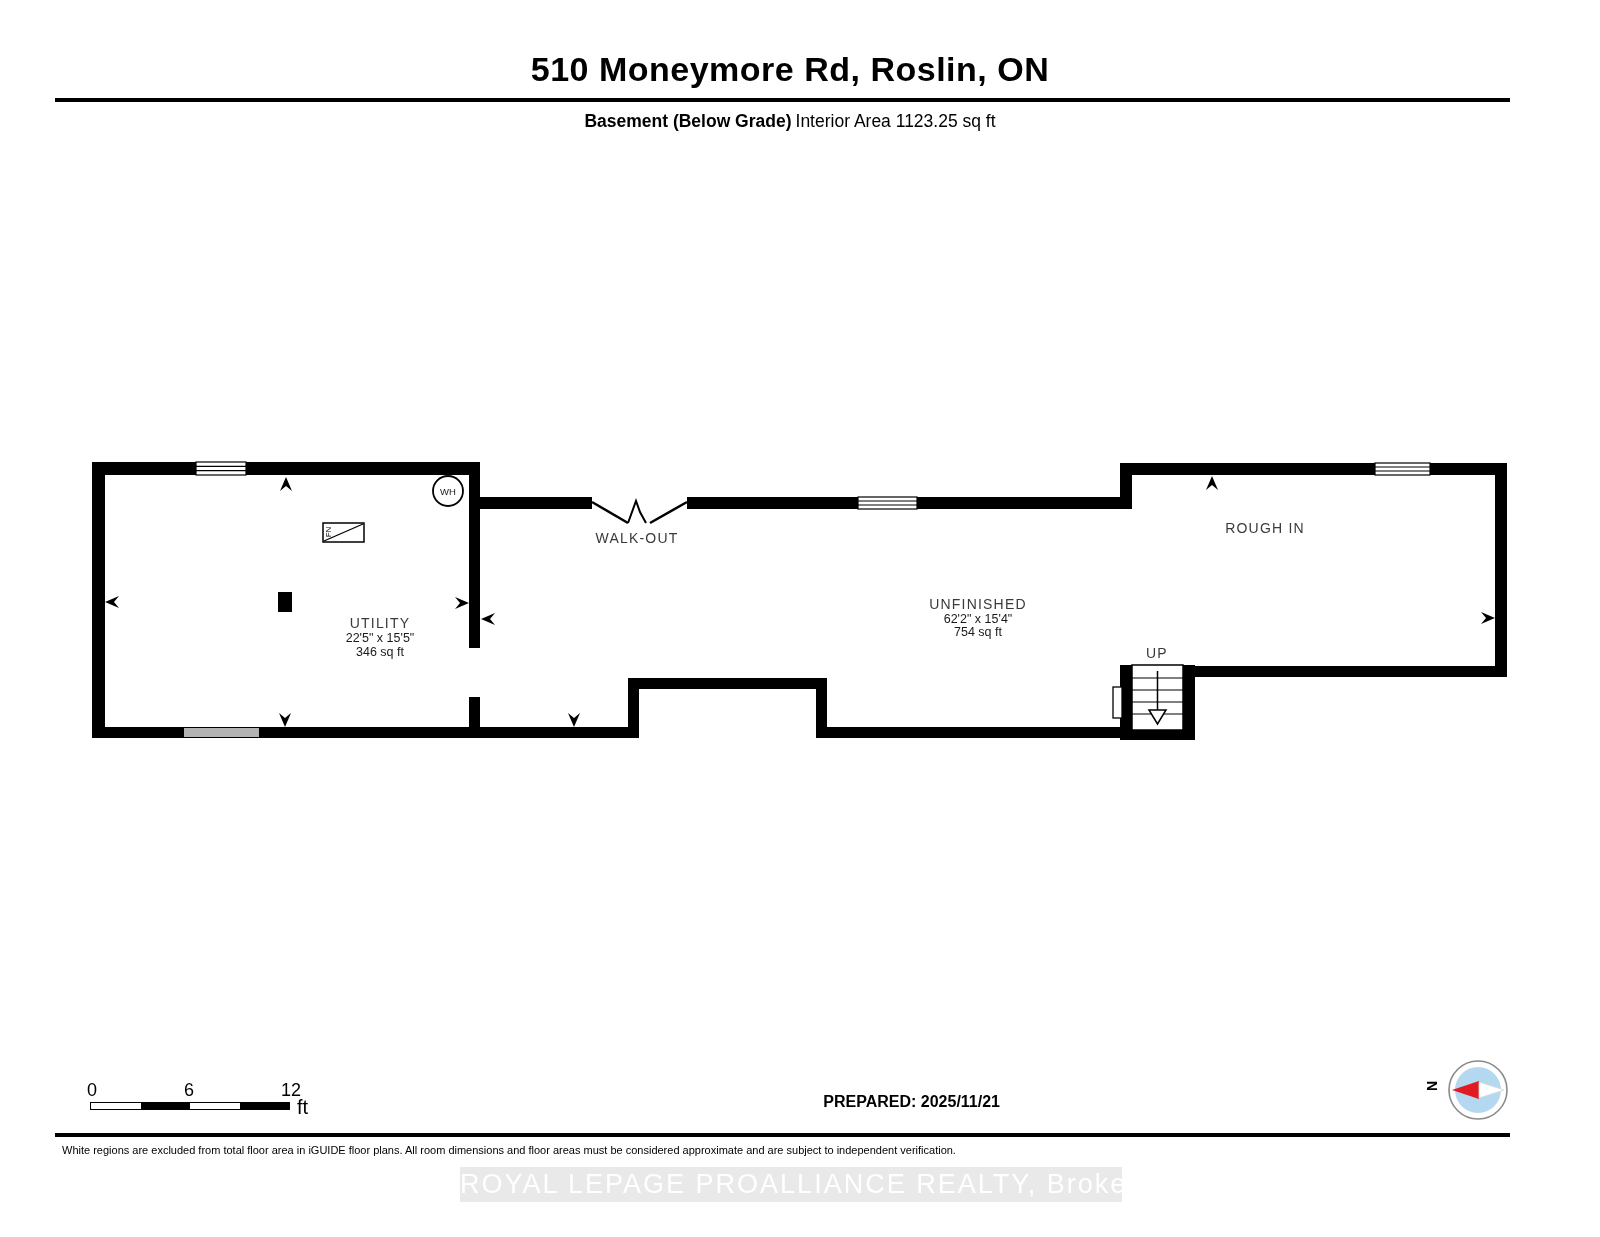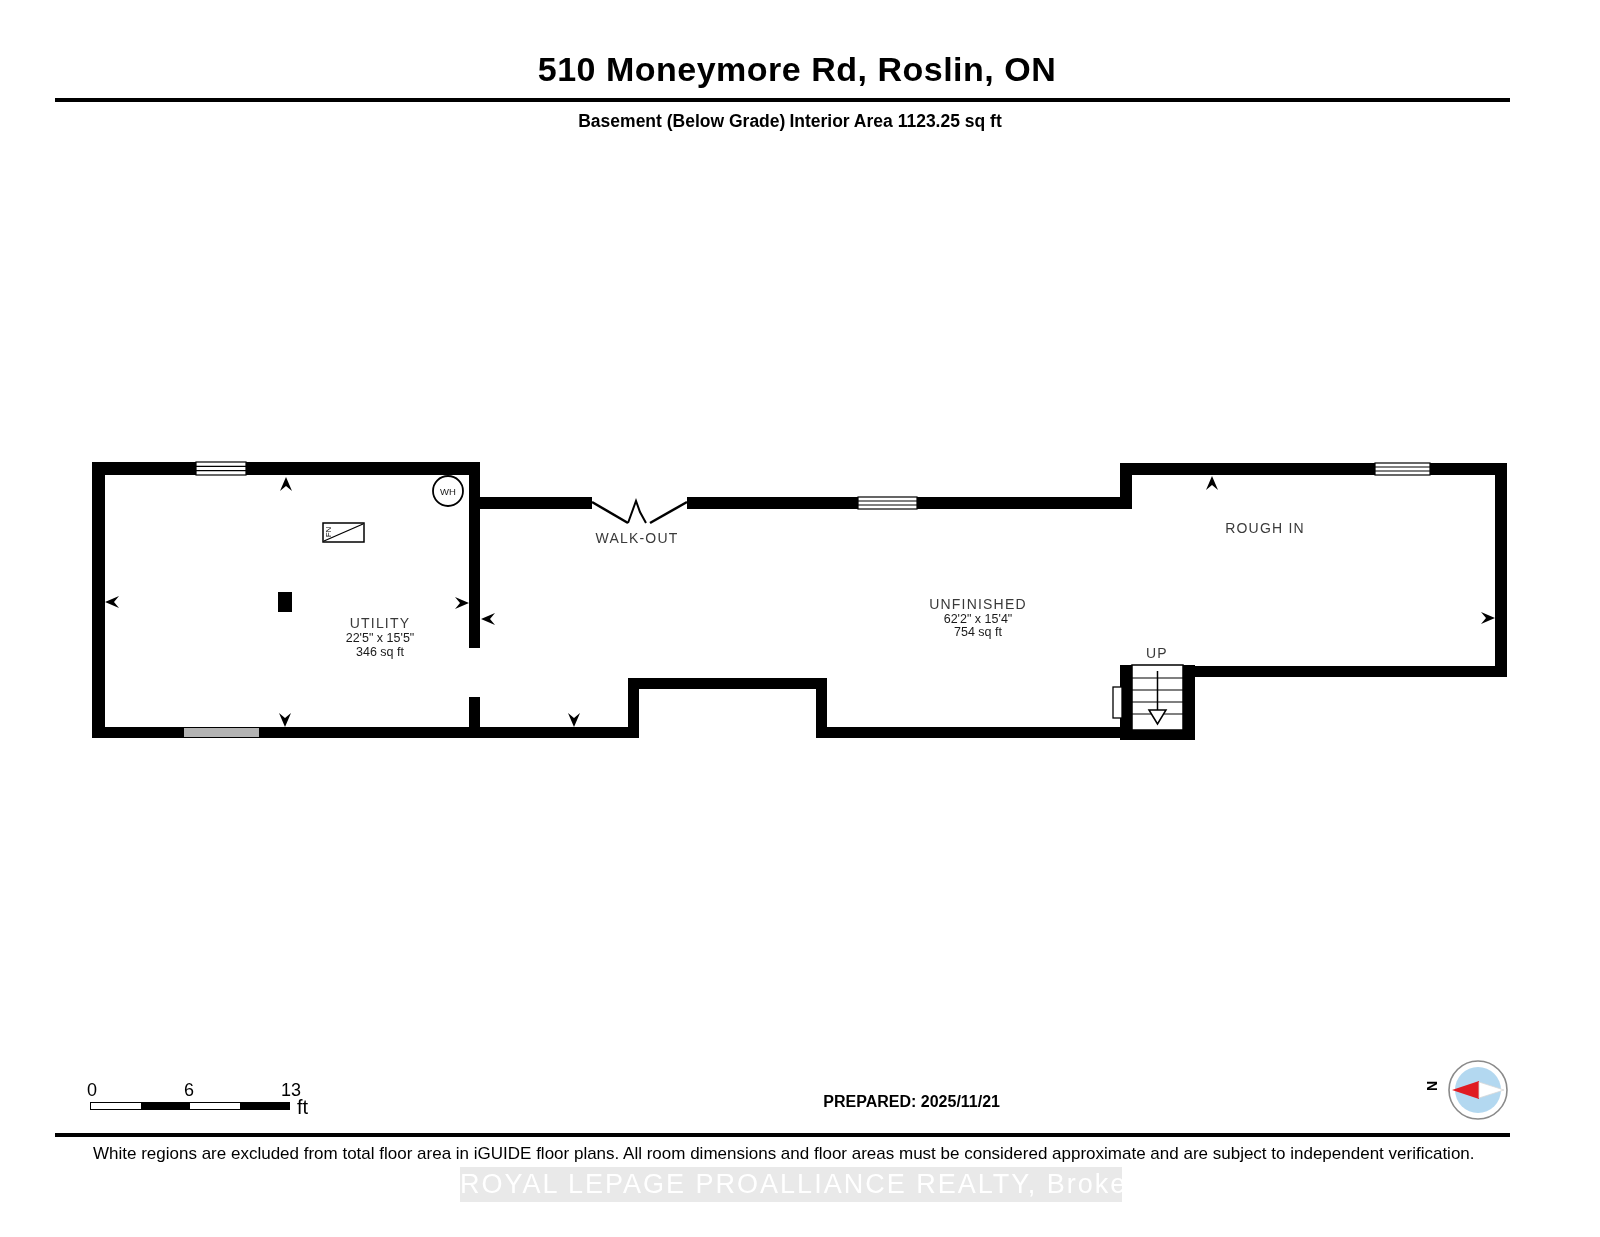--- a/index.html
+++ b/index.html
@@ -1,34 +1,34 @@
 <!DOCTYPE html>
 <html><head>
 <meta charset="utf-8">
 <style>
   html,body{margin:0;padding:0;background:#ffffff;}
   #page{position:relative;width:1600px;height:1237px;background:#fff;overflow:hidden;
         font-family:"Liberation Sans",sans-serif;color:#000;}
   .abs{position:absolute;}
-  #title{top:50px;left:12px;width:1570px;text-align:center;font-size:34px;font-weight:bold;letter-spacing:.5px;}
+  #title{top:50px;left:5px;width:1570px;text-align:center;font-size:34px;font-weight:bold;letter-spacing:.5px;}
   .rule{left:55px;width:1455px;height:4px;background:#000;}
   #rule-top{top:98px;}
   #rule-bottom{top:1133px;}
   #subtitle{top:111px;left:0;width:1580px;text-align:center;font-size:17.5px;}
   #subtitle .floor{font-weight:bold;}
-  #subtitle .area{margin-left:4px;font-weight:bold;}
+  #subtitle .area{margin-left:4px;font-weight:normal;}
   #plan-svg{top:0;left:0;}
   
   #scale-labels span{position:absolute;top:1080px;font-size:18px;transform:translateX(-50%);}
   #scale-bar{top:1102px;left:90px;width:200px;height:8px;border:1px solid #000;display:flex;box-sizing:border-box;}
   #scale-bar .seg{flex:1 1 0;height:100%;}
   .seg.w{background:#fff;} .seg.b{background:#000;}
   #scale-ft{top:1096px;left:297px;font-size:20px;}
   #prepared{top:1093px;left:600px;width:400px;text-align:right;font-size:16px;font-weight:bold;}
-  #disclaimer{top:1144px;left:62px;width:1450px;font-size:17px;margin-left:31px;}
+  #disclaimer{top:1144px;left:62px;width:1450px;font-size:11px;}
   #watermark{top:1167px;left:460px;width:662px;text-align:center;background:#e9e9e9;
              color:#ffffff;font-size:27px;letter-spacing:2px;padding:2px 0;white-space:nowrap;}
   svg text{font-family:"Liberation Sans",sans-serif;}
   .room-name{font-size:14px;letter-spacing:1.2px;fill:#3a3a3a;}
   .room-dim{font-size:12.5px;fill:#1a1a1a;}
   .small-label{font-size:9.5px;fill:#1a1a1a;}
 </style>
 </head>
 <body>
 
@@ -150,21 +150,21 @@
       <circle cx="1478" cy="1090" r="23" fill="#b3d8f0"></circle>
       <polygon points="1452,1090 1479,1081 1479,1099" fill="#e01b22"></polygon>
       <polygon points="1504,1090 1479,1082 1479,1098" fill="#ffffff" stroke="#d8d8d8" stroke-width="0.8"></polygon>
       <text x="1437" y="1086" font-size="14" font-weight="bold" fill="#000" text-anchor="middle" transform="rotate(-90 1437 1086)">N</text>
     </g>
   </svg>
 
   <div id="scale-labels">
     <span style="left:92px;">0</span>
     <span style="left:189px;">6</span>
-    <span style="left:291px;">13</span>
+    <span style="left:291px;">12</span>
   </div>
   <div class="abs" id="scale-bar">
     <div class="seg w"></div>
     <div class="seg b"></div>
     <div class="seg w"></div>
     <div class="seg b"></div>
   </div>
   <div class="abs" id="scale-ft">ft</div>
 
   <div class="abs" id="prepared">PREPARED: 2025/11/21</div>

